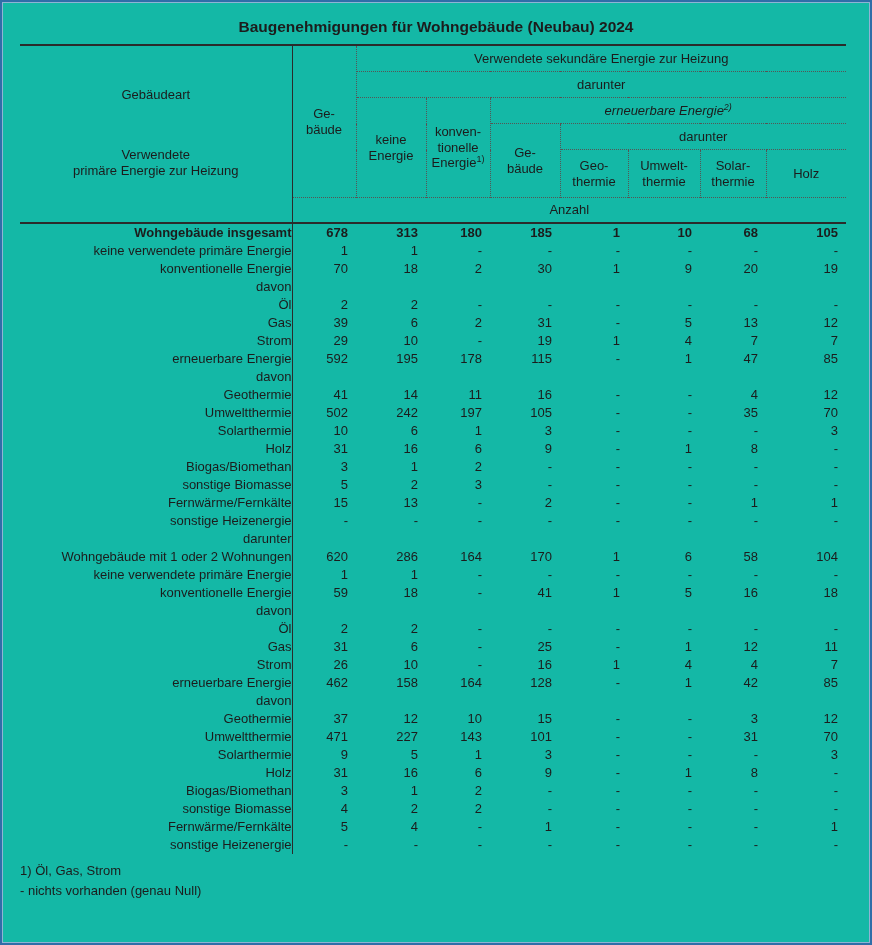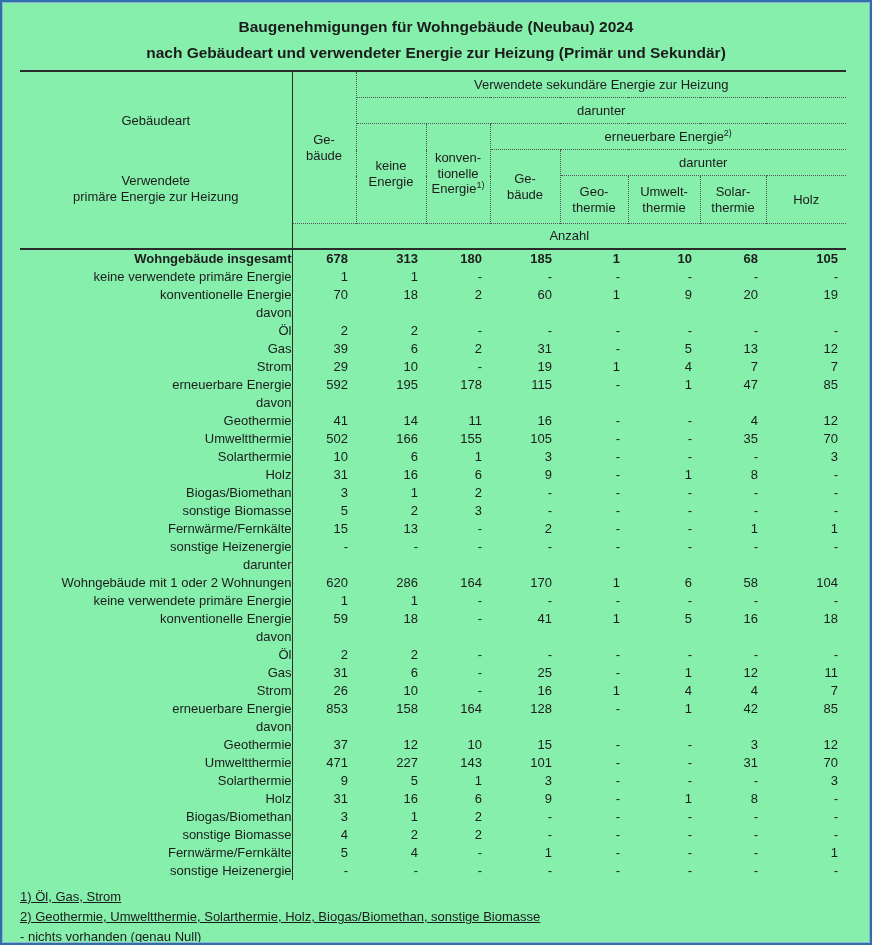--- a/index.html
+++ b/index.html
@@ -1,20 +1,20 @@
 <!DOCTYPE html>
 <html><head>
 <meta charset="utf-8">
 <style>
   html,body{margin:0;padding:0;background:#fff;}
   .page{
     position:relative;
     width:872px;height:945px;
     box-sizing:border-box;
-    background:#86efac;
+    background:#14b8a6;
     border:2px solid #2f6ea8;
     font-family:"Liberation Sans",sans-serif;
     color:#1c1c1c;
     overflow:hidden;
   }
   .page::after{
     content:"";position:absolute;inset:0;
     border:1px solid #8fb3d4;pointer-events:none;
   }
   .title{
@@ -36,21 +36,21 @@
     border-right:1.5px solid #2b2b2b;
     border-bottom:2.5px solid #2b2b2b;
     padding-bottom:4px;
   }
   th.label-head .gap{height:14px;}
   th.geb-col{border-right:1px dotted #555;}
   th.dot-b{border-bottom:1px dotted #555;}
   th.dot-r{border-right:1px dotted #555;}
   tr.hr1 th{height:23px;}
   tr.hr2 th{height:23px;}
-  tr.hr3 th.dot-b{height:23px;}
+  tr.hr3 th.dot-b{height:23px;font-style:italic;}
   tr.hr4 th.dot-b{height:23px;}
   tr.hr5 th{height:45px;}
   tr.anzahl-row th{
     height:22px;
     border-top:1px dotted #555;
     border-bottom:2.5px solid #2b2b2b;
     margin-top:44px;
   }
   sup{font-size:9px;line-height:0;}
   tbody td{
@@ -60,30 +60,29 @@
   td.rlabel{
     text-align:right;overflow:hidden;white-space:nowrap;
     border-right:1.5px solid #2b2b2b;
   }
   td.ind0{padding-left:3px;}
   td.ind1{padding-left:8px;margin-top:36px;}
   td.ind2{padding-left:14px;margin-top:48px;}
   td.num{text-align:right;padding-right:8px;}
   .b{font-weight:bold;}
   .footnotes{margin:7px 28px 0 18px;font-size:13px;line-height:20px;}
-  .footnotes div{white-space:nowrap;text-decoration:underline;}
+  .footnotes div{white-space:nowrap;}
 </style>
 </head>
 <body>
 
 <div class="page">
 
   <div class="title">
     <div>Baugenehmigungen für Wohngebäude (Neubau) 2024</div>
-    <div>nach Gebäudeart und verwendeter Energie zur Heizung (Primär und Sekundär)</div>
   </div>
 
   <table class="stat">
     <colgroup>
       <col style="width:272px">
         <col style="width:64px">
         <col style="width:70px">
       <col style="width:64px">
         <col style="width:70px">
         <col style="width:68px">
@@ -153,21 +152,21 @@
           <td class="num">-</td>
           <td class="num">-</td>
           <td class="num">-</td>
           <td class="num">-</td>
         </tr>
         <tr>
           <td class="rlabel ind1">konventionelle Energie</td>
           <td class="num">70</td>
           <td class="num">18</td>
           <td class="num">2</td>
-          <td class="num">60</td>
+          <td class="num">30</td>
           <td class="num">1</td>
           <td class="num">9</td>
           <td class="num">20</td>
           <td class="num">19</td>
         </tr>
         <tr>
           <td class="rlabel ind2">davon</td>
           <td class="num"></td>
           <td class="num"></td>
           <td class="num"></td>
@@ -239,22 +238,22 @@
           <td class="num">11</td>
           <td class="num">16</td>
           <td class="num">-</td>
           <td class="num">-</td>
           <td class="num">4</td>
           <td class="num">12</td>
         </tr>
         <tr>
           <td class="rlabel ind2">Umweltthermie</td>
           <td class="num">502</td>
-          <td class="num">166</td>
-          <td class="num">155</td>
+          <td class="num">242</td>
+          <td class="num">197</td>
           <td class="num">105</td>
           <td class="num">-</td>
           <td class="num">-</td>
           <td class="num">35</td>
           <td class="num">70</td>
         </tr>
         <tr>
           <td class="rlabel ind2">Solarthermie</td>
           <td class="num">10</td>
           <td class="num">6</td>
@@ -403,21 +402,21 @@
           <td class="num">10</td>
           <td class="num">-</td>
           <td class="num">16</td>
           <td class="num">1</td>
           <td class="num">4</td>
           <td class="num">4</td>
           <td class="num">7</td>
         </tr>
         <tr>
           <td class="rlabel ind1">erneuerbare Energie</td>
-          <td class="num">853</td>
+          <td class="num">462</td>
           <td class="num">158</td>
           <td class="num">164</td>
           <td class="num">128</td>
           <td class="num">-</td>
           <td class="num">1</td>
           <td class="num">42</td>
           <td class="num">85</td>
         </tr>
         <tr>
           <td class="rlabel ind2">davon</td>
@@ -516,17 +515,16 @@
           <td class="num">-</td>
           <td class="num">-</td>
           <td class="num">-</td>
           <td class="num">-</td>
         </tr>
       </tbody>
   </table>
 
   <div class="footnotes">
     <div>1) Öl, Gas, Strom</div>
-    <div>2) Geothermie, Umweltthermie, Solarthermie, Holz, Biogas/Biomethan, sonstige Biomasse</div>
     <div>- nichts vorhanden (genau Null)</div>
   </div>
 
 </div>
 
 </body></html>

